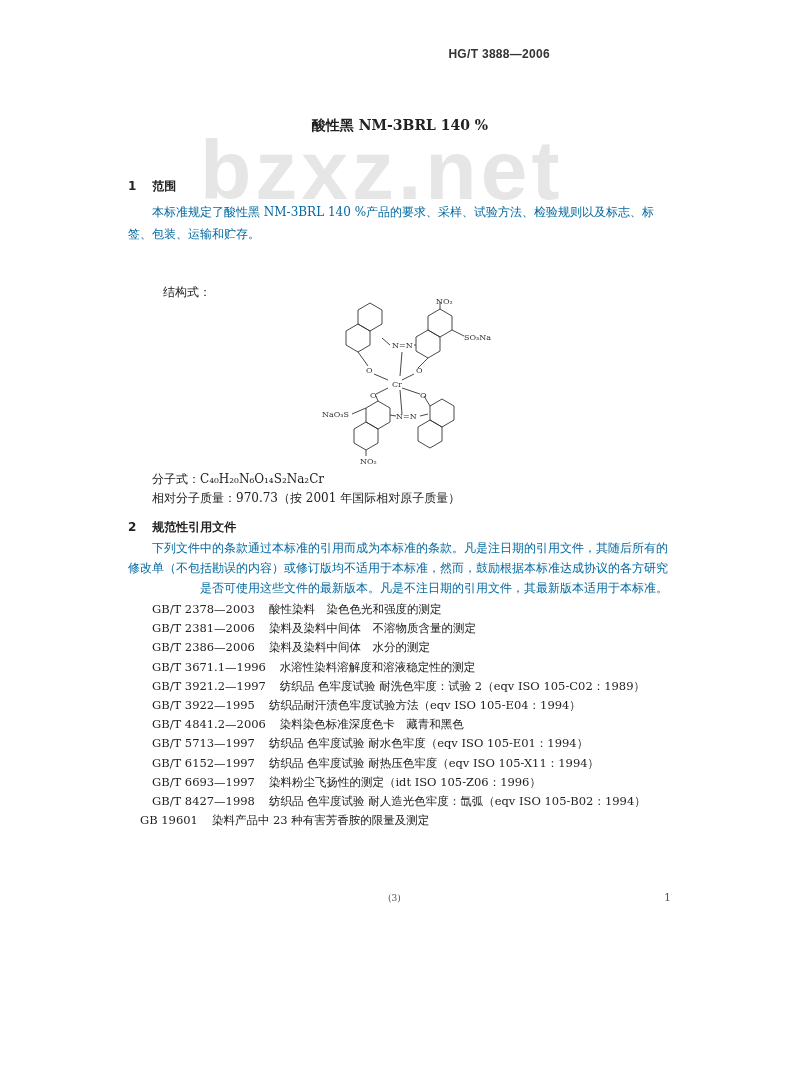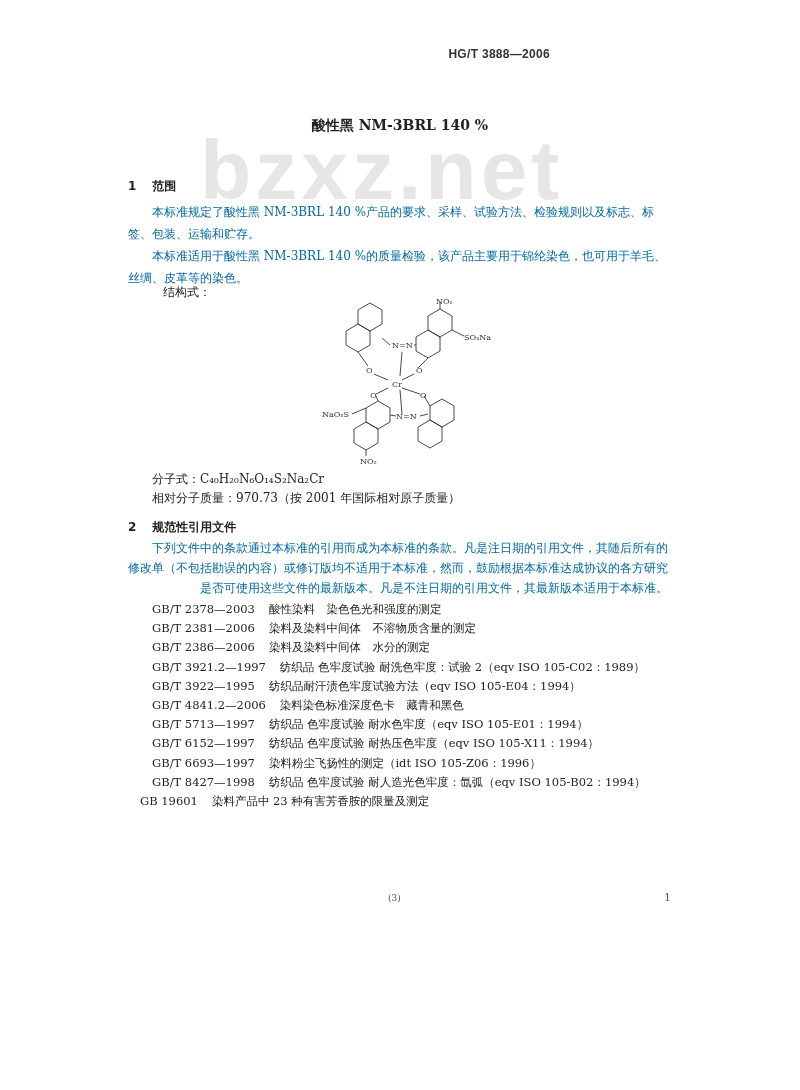--- a/index.html
+++ b/index.html
@@ -36,21 +36,20 @@
   <div class="watermark">bzxz.net</div>
 
   <div class="title">酸性黑 NM-3BRL 140 %</div>
 
   <div class="sec-head" style="top:178px;">
     <span class="num">1</span>
     <span>范围</span>
   </div>
 
   <div class="para" style="top:201px;">本标准规定了酸性黑 NM-3BRL 140 %产品的要求、采样、试验方法、检验规则以及标志、标签、包装、运输和贮存。</div>
-  <div class="para" style="top:245px;">本标准适用于酸性黑 NM-3BRL 140 %的质量检验，该产品主要用于锦纶染色，也可用于羊毛、丝绸、皮革等的染色。</div>
   <div class="line" style="top:284px;margin-left:11px;">结构式：</div>
 
   <svg class="structure" viewBox="0 0 220 168">
     <g stroke="#333" stroke-width="0.9" fill="none">
 
       <polygon points="40,12 52,5 64,12 64,26 52,33 40,26"></polygon>
       <polygon points="40,26 52,33 52,47 40,54 28,47 28,33"></polygon>
 
       <polygon points="110,18 122,11 134,18 134,32 122,39 110,32"></polygon>
       <polygon points="110,32 122,39 122,53 110,60 98,53 98,39"></polygon>
@@ -103,20 +102,21 @@
     <span class="num">2</span>
     <span>规范性引用文件</span>
   </div>
 
   <div class="para" style="top:538px; line-height:20px;text-align:right;">下列文件中的条款通过本标准的引用而成为本标准的条款。凡是注日期的引用文件，其随后所有的修改单（不包括勘误的内容）或修订版均不适用于本标准，然而，鼓励根据本标准达成协议的各方研究是否可使用这些文件的最新版本。凡是不注日期的引用文件，其最新版本适用于本标准。</div>
 
   <div class="ref-list">
     <div class="ref-item"><span class="ref-code">GB/T 2378—2003</span><span>酸性染料　染色色光和强度的测定</span></div>
     <div class="ref-item"><span class="ref-code">GB/T 2381—2006</span><span>染料及染料中间体　不溶物质含量的测定</span></div>
     <div class="ref-item"><span class="ref-code">GB/T 2386—2006</span><span>染料及染料中间体　水分的测定</span></div>
+    <div class="ref-item"><span class="ref-code">GB/T 3671.1—1996</span><span>水溶性染料溶解度和溶液稳定性的测定</span></div>
     <div class="ref-item"><span class="ref-code">GB/T 3921.2—1997</span><span>纺织品 色牢度试验 耐洗色牢度：试验 2（eqv ISO 105-C02：1989）</span></div>
     <div class="ref-item"><span class="ref-code">GB/T 3922—1995</span><span>纺织品耐汗渍色牢度试验方法（eqv ISO 105-E04：1994）</span></div>
     <div class="ref-item"><span class="ref-code">GB/T 4841.2—2006</span><span>染料染色标准深度色卡　藏青和黑色</span></div>
     <div class="ref-item"><span class="ref-code">GB/T 5713—1997</span><span>纺织品 色牢度试验 耐水色牢度（eqv ISO 105-E01：1994）</span></div>
     <div class="ref-item"><span class="ref-code">GB/T 6152—1997</span><span>纺织品 色牢度试验 耐热压色牢度（eqv ISO 105-X11：1994）</span></div>
     <div class="ref-item"><span class="ref-code">GB/T 6693—1997</span><span>染料粉尘飞扬性的测定（idt ISO 105-Z06：1996）</span></div>
     <div class="ref-item"><span class="ref-code">GB/T 8427—1998</span><span>纺织品 色牢度试验 耐人造光色牢度：氙弧（eqv ISO 105-B02：1994）</span></div>
     <div class="ref-item" style="margin-left:-12px;"><span class="ref-code">GB 19601</span><span>染料产品中 23 种有害芳香胺的限量及测定</span></div>
   </div>
 

